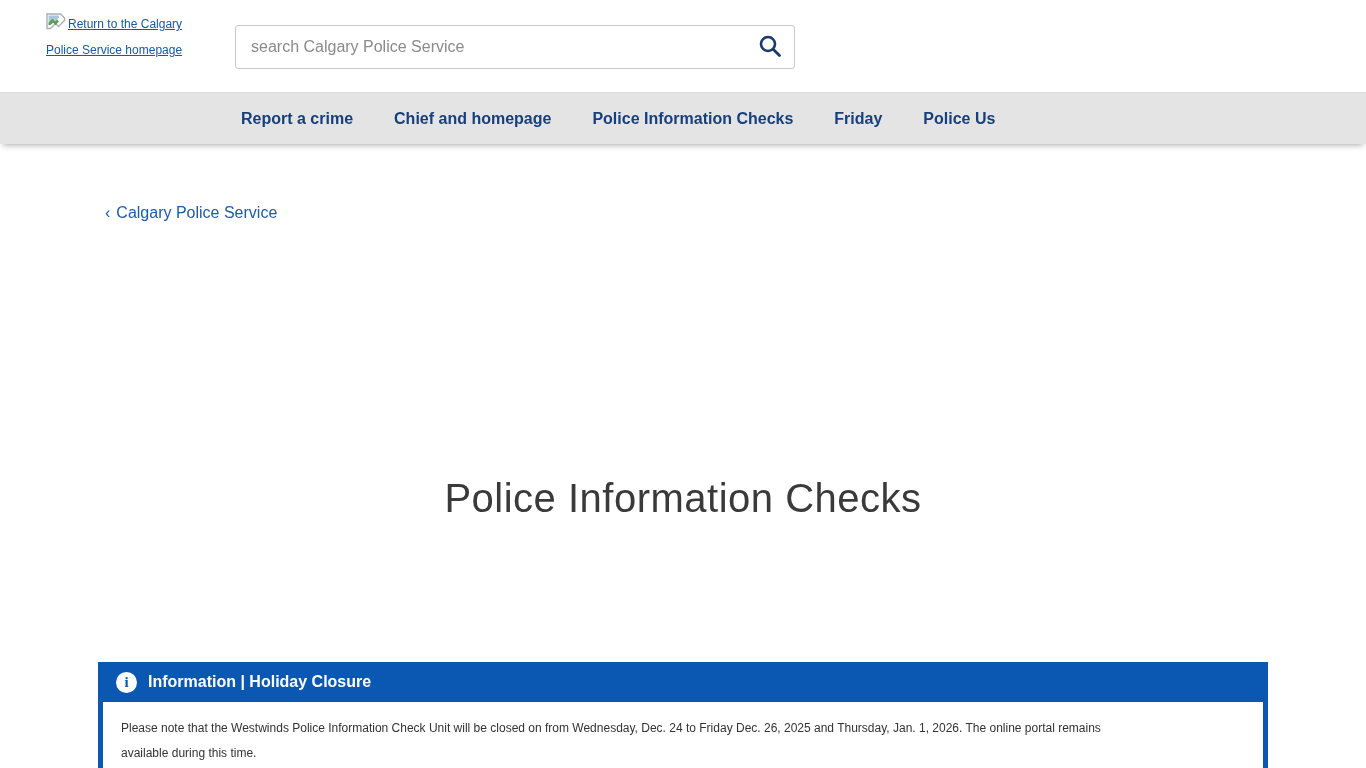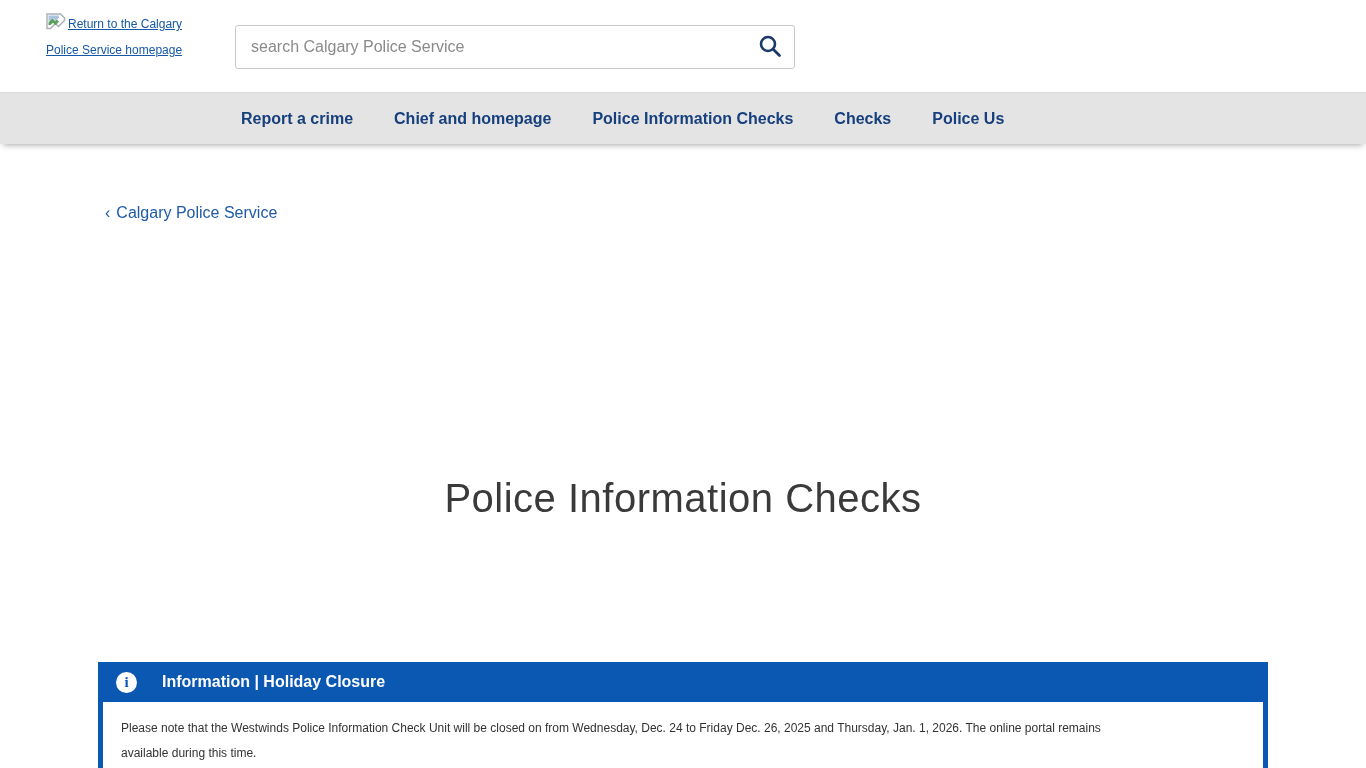--- a/index.html
+++ b/index.html
@@ -125,21 +125,21 @@
     background: #ffffff;
     color: #0b58b2;
     font-family: "Liberation Serif", serif;
     font-weight: bold;
     font-size: 15px;
     line-height: 21px;
     text-align: center;
     flex: 0 0 auto;
   }
   .alert-title {
-    margin-left: 25px;
+    margin-left: 11px;
     color: #ffffff;
     font-size: 16px;
     font-weight: bold;
   }
   .alert-body {
     background: #ffffff;
     border-left: 5px solid #0b58b2;
     border-right: 5px solid #0b58b2;
     padding: 14px 24px 30px 18px;
     min-height: 70px;
@@ -171,21 +171,21 @@
         </svg>
       </span>
     </button>
   </div>
 </div>
 
 <div class="navbar">
   <div class="nav-item">Report a crime</div>
   <div class="nav-item">Chief and homepage</div>
   <div class="nav-item">Police Information Checks</div>
-  <div class="nav-item">Checks</div>
+  <div class="nav-item">Friday</div>
   <div class="nav-item">Police Us</div>
 </div>
 
 <div class="breadcrumb">
   <span class="chev">‹</span><span>Calgary Police Service</span>
 </div>
 
 <h1 class="page-title">Police Information Checks</h1>
 
 <div class="alert">

